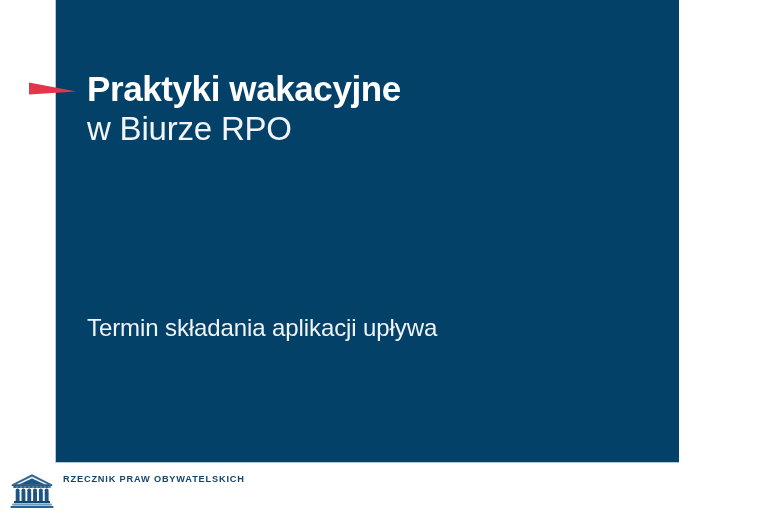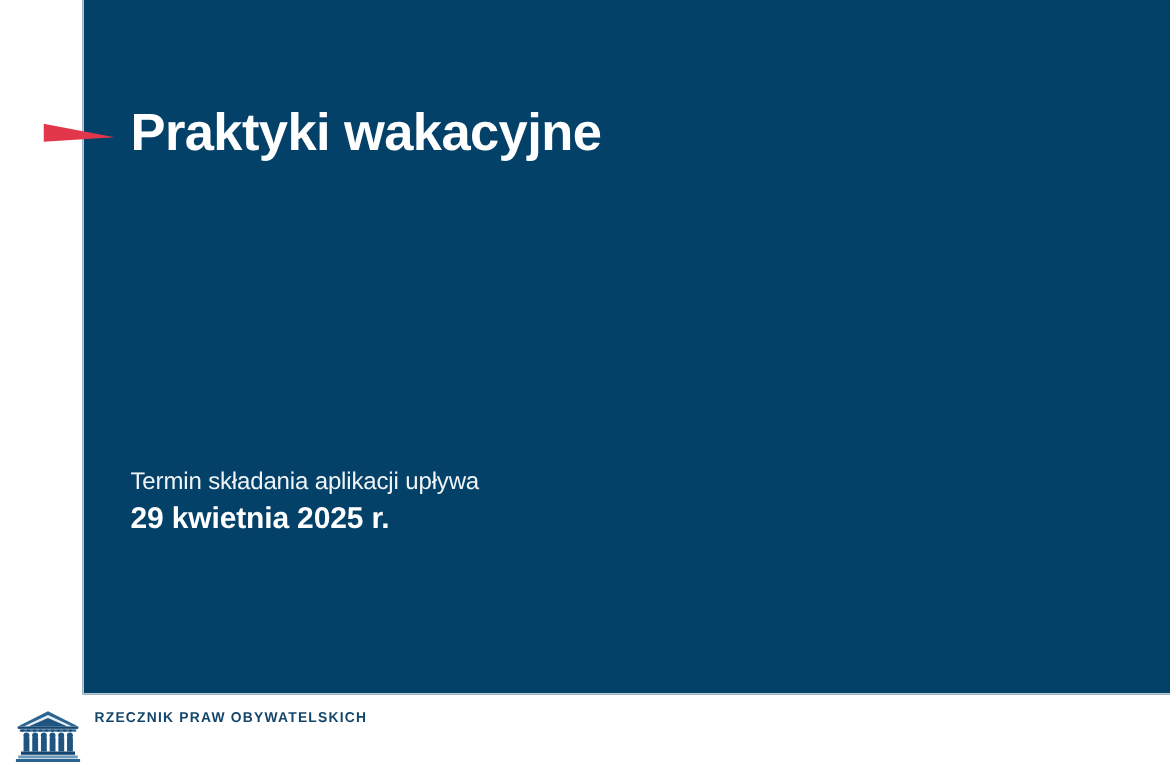--- a/index.html
+++ b/index.html
@@ -8,21 +8,21 @@
     padding: 0;
     background: #ffffff;
   }
   body {
     font-family: "Liberation Sans", "DejaVu Sans", sans-serif;
     -webkit-font-smoothing: antialiased;
   }
 
   .poster {
     position: relative;
-    width: 780px;
+    width: 679px;
     height: 520px;
     background: #ffffff;
     overflow: hidden;
   }
 
   
   .hero-panel {
     position: absolute;
     left: 55px;
     top: 0;
@@ -75,21 +75,21 @@
   
   .deadline-block {
     position: absolute;
     left: 87px;
     top: 311px;
     z-index: 2;
   }
   .deadline-lead {
     margin: 0;
     color: #f0f4f7;
-    font-size: 16px;
+    font-size: 24px;
     font-weight: 400;
     line-height: 1.38;
     letter-spacing: -0.1px;
     white-space: nowrap;
   }
   .deadline-date {
     margin: 0;
     color: #ffffff;
     font-size: 20px;
     font-weight: 700;
@@ -132,25 +132,25 @@
   <div class="hero-panel"></div>
 
   <div class="accent-wedge">
     <svg width="48" height="18" viewBox="0 0 48 18" xmlns="http://www.w3.org/2000/svg">
       <polygon points="0,2.5 47.5,11.5 0,14.5" fill="#e2374b"></polygon>
     </svg>
   </div>
 
   <div class="headline-block">
     <h1 class="headline-primary">Praktyki wakacyjne</h1>
+    <h2 class="headline-secondary">w Biurze RPO</h2>
   </div>
 
   <div class="deadline-block">
     <p class="deadline-lead">Termin składania aplikacji upływa</p>
-    <p class="deadline-date">29 kwietnia 2025 r.</p>
   </div>
 
   <div class="brand-footer">
     <span class="brand-mark">
       <svg width="44" height="36" viewBox="0 0 44 36" xmlns="http://www.w3.org/2000/svg">
 
         <polygon points="22,1.2 42.2,11.4 1.8,11.4" fill="#2b6490"></polygon>
         <polygon points="22,3.6 38.2,11.4 5.8,11.4" fill="#e8eef4"></polygon>
         <polygon points="22,5.6 35.0,11.4 9.0,11.4" fill="#1d5480"></polygon>
         <rect x="1.8" y="11.4" width="40.4" height="1.5" fill="#16456e"></rect>

